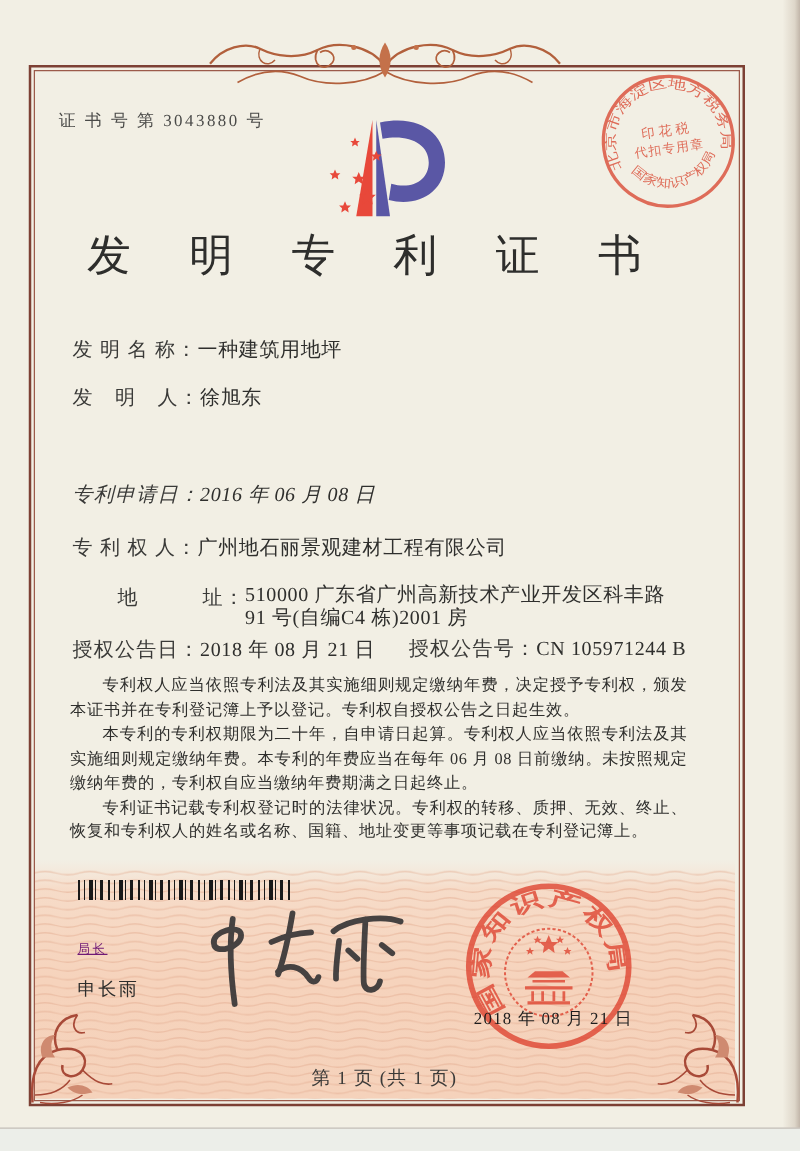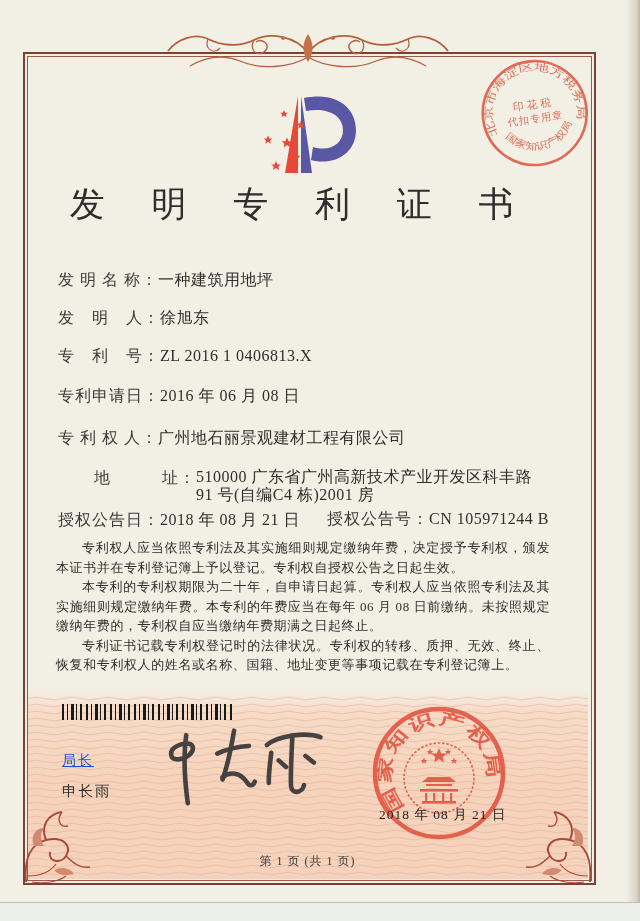--- a/index.html
+++ b/index.html
@@ -44,34 +44,34 @@
   .paragraphs p { margin:0; text-indent:2em; text-align:justify; }
 
   .barcode { position:absolute; left:62px; top:704px; width:170px; height:16px; z-index:6;
     background:repeating-linear-gradient(90deg,
       #191919 0 2px, transparent 2px 5px,
       #191919 5px 6px, transparent 6px 9px,
       #191919 9px 12px, transparent 12px 14px,
       #191919 14px 15px, transparent 15px 18px,
       #191919 18px 20px, transparent 20px 24px); }
 
-  .signer-title { position:absolute; left:62px; top:752px; font-size:14px; color:#1d4ed8; letter-spacing:2px; z-index:6;
+  .signer-title { position:absolute; left:62px; top:752px; font-size:10px; color:#701a75; letter-spacing:2px; z-index:6;
     font-family:"Liberation Sans","DejaVu Sans",sans-serif;text-decoration:underline; }
   .signer-name { position:absolute; left:62px; top:782px; font-size:14.5px; color:#2d2d2b; letter-spacing:2px; z-index:6;
     font-family:Liberation Serif, serif; }
 
   .signature { position:absolute; left:158px; top:718px; z-index:7; transform:rotate(-3deg); }
 
   .seal-sipo { position:absolute; left:368px; top:702px; z-index:6; opacity:.88; }
   .seal-date { position:absolute; left:379px; top:806px; z-index:8; font-size:13.5px; color:#1d1d1d; letter-spacing:1px; white-space:nowrap; }
 
   .seal-tax { position:absolute; left:479px; top:57px; z-index:6; opacity:.85; transform:rotate(-8deg); }
 
   .footer { position:absolute; left:23px; top:853px; width:569px; text-align:center;
-    font-size:12px; color:#3a3a38; letter-spacing:1px; z-index:6; }
+    font-size:15px; color:#3a3a38; letter-spacing:1px; z-index:6; }
 
   .ornament-top { position:absolute; left:158px; top:26px; z-index:4; }
   .corner-bl { position:absolute; left:20px; top:806px; z-index:4; }
   .corner-br { position:absolute; left:526px; top:806px; z-index:4; transform:scaleX(-1); }
 </style>
 </head>
 <body>
 
 <div class="page">
 
@@ -137,20 +137,21 @@
         <path d="M26,34 C20,20 28,8 42,6"></path>
         <path d="M42,6 C36,14 40,22 48,20" stroke-width="1.4"></path>
         <path d="M46,50 C56,60 62,62 70,61" stroke-width="1.4"></path>
         <path d="M12,76 C24,78 38,76 46,70" stroke-width="1.2"></path>
       </g>
       <path d="M14,40 C10,30 16,22 24,22 C20,28 20,34 24,40 Z" fill="#cf8a70"></path>
       <path d="M34,64 C42,60 50,62 54,68 C46,70 40,70 34,64 Z" fill="#cf8a70"></path>
     </svg>
   </div>
 
+  <div class="cert-no">证 书 号 第 3043880 号</div>
 
   <div class="logo">
     <svg width="120" height="85" viewBox="0 0 120 85">
       <defs>
         <path id="st" d="M0,-1 L0.294,-0.309 L0.951,-0.309 L0.476,0.118 L0.588,0.809 L0,0.382 L-0.588,0.809 L-0.476,0.118 L-0.951,-0.309 L-0.294,-0.309 Z"></path>
       </defs>
       <path d="M50,6 C84,-1 102,17 102,38 C102,62 80,74 57,68 L59,55 C76,60 89,52 89,38 C89,23 73,15 52,19 Z" fill="#5a57a5"></path>
       <polygon points="44,4 31,81 44,81" fill="#e8483a"></polygon>
       <polygon points="47,4 47,81 58,81" fill="#5a57a5"></polygon>
       <g fill="#e8483a">
@@ -165,24 +166,21 @@
   </div>
 
   <div class="title">发 明 专 利 证 书</div>
 
   <div class="field-row" style="left:58px; top:270px;">
     <span class="lbl">发 明 名 称：</span><span class="val">一种建筑用地坪</span>
   </div>
   <div class="field-row" style="left:58px; top:308px;">
     <span class="lbl">发　明　人：</span><span class="val">徐旭东</span>
   </div>
-  <div class="field-row" style="left:58px; top:346px;">
-    <span class="lbl">专　利　号：</span><span class="val">ZL 2016 1 0406813.X</span>
-  </div>
-  <div class="field-row" style="left:58px; top:386px;">
+  <div class="field-row" style="left:58px; top:386px;font-style:italic;">
     <span class="lbl">专利申请日：</span><span class="val">2016 年 06 月 08 日</span>
   </div>
   <div class="field-row" style="left:58px; top:428px;">
     <span class="lbl">专 利 权 人：</span><span class="val">广州地石丽景观建材工程有限公司</span>
   </div>
   <div class="field-row addr-row" style="left:58px; top:468px;">
     <span class="lbl">地　　　址：</span><span class="val">510000 广东省广州高新技术产业开发区科丰路 91 号(自编C4 栋)2001 房</span>
   </div>
   <div class="field-row" style="left:58px; top:510px;">
     <span class="lbl">授权公告日：</span><span class="val">2018 年 08 月 21 日</span>

